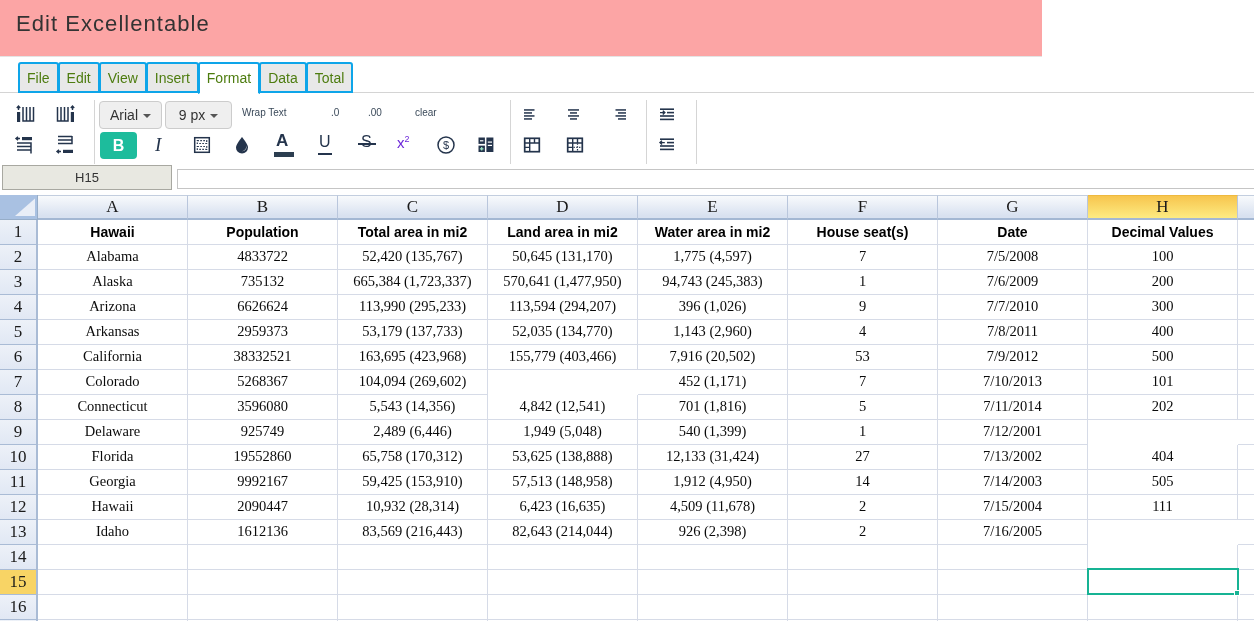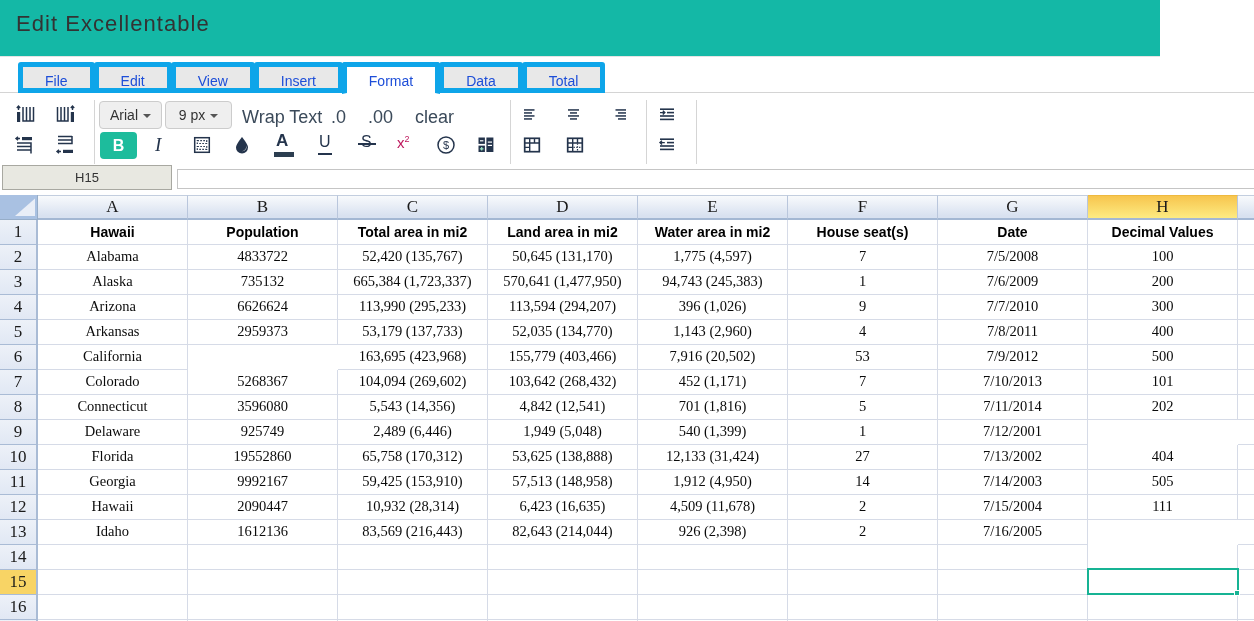--- a/index.html
+++ b/index.html
@@ -1,35 +1,35 @@
 <!DOCTYPE html>
 <html><head>
 <meta charset="utf-8">
 <style>
 * { margin:0; padding:0; box-sizing:border-box; }
 html,body { width:1254px; height:621px; overflow:hidden; background:#fff;
   font-family:"Liberation Sans", sans-serif; }
-#titlebar { position:absolute; left:0; top:0; width:1160px; height:57px;
-  background:#14b8a6; border-bottom:1px solid #e4e4e4; }
+#titlebar { position:absolute; left:0; top:0; width:1042px; height:57px;
+  background:#fca5a5; border-bottom:1px solid #e4e4e4; }
 #titlebar h1 { position:absolute; left:16px; top:11px; font-size:22px;
   font-weight:400; color:#333; letter-spacing:1.05px; }
 
 #tabs { position:absolute; left:0; top:62px; width:1254px; height:31px; }
 #tabs .rule { position:absolute; left:0; bottom:0; width:1254px; height:0;
   border-bottom:1px solid #d4d4d4; }
 #tabs ul { list-style:none; position:absolute; left:18px; top:0; height:31px; }
-#tabs li { float:left; height:31px; line-height:29px; padding:0 22px;
-  font-size:14px; color:#1d4ed8; background:#e8e8e8; border:5px solid #0ea5e9;
+#tabs li { float:left; height:31px; line-height:29px; padding:0 7px;
+  font-size:14px; color:#4d7c0f; background:#e8e8e8; border:2px solid #0ea5e9;
   margin-left:-1px; position:relative; border-radius:3px 3px 0 0; }
 #tabs li.first { margin-left:0; }
 #tabs li.active { background:#fff; border-bottom:1px solid #fff; height:32px; z-index:2; }
 
 #toolbar { position:absolute; left:0; top:0; width:0; height:0; }
 .tbicon { position:absolute; width:22px; height:22px; }
-.tbtext { position:absolute; font-size:18px; color:#3b4a5a; white-space:nowrap; }
+.tbtext { position:absolute; font-size:10px; color:#3b4a5a; white-space:nowrap; }
 .divider { position:absolute; top:100px; height:64px; width:0; border-left:1px solid #d5d5d5; }
 .ddbtn { position:absolute; top:101px; height:28px; background:#efefef; border:1px solid #ccc;
   border-radius:4px; font-size:14px; color:#333; text-align:center; line-height:26px; }
 .caret { display:inline-block; width:0; height:0; border-left:4px solid transparent;
   border-right:4px solid transparent; border-top:4px solid #555; vertical-align:middle;
   margin-left:5px; }
 #boldbtn { position:absolute; left:100px; top:132px; width:37px; height:27px;
   background:#1dbc9c; border-radius:4px; color:#fff; font-weight:bold; font-size:16px;
   text-align:center; line-height:27px; }
 
@@ -174,21 +174,21 @@
 
   <div class="tbtext" style="left:276px;top:131px;font-weight:bold;font-size:17px;color:#24344c">A</div>
   <div style="position:absolute;left:274px;top:152px;width:20px;height:5px;background:#2c3e50"></div>
 
   <div class="tbtext" style="left:319px;top:133px;font-size:16px;color:#24344c">U</div>
   <div style="position:absolute;left:318px;top:153px;width:14px;height:1.5px;background:#24344c"></div>
 
   <div class="tbtext" style="left:361px;top:133px;font-size:16px;color:#24344c">S</div>
   <div style="position:absolute;left:358px;top:143px;width:18px;height:1.5px;background:#24344c"></div>
 
-  <div class="tbtext" style="left:397px;top:134px;font-size:15px;color:#be185d">x<sup style="font-size:9px">2</sup></div>
+  <div class="tbtext" style="left:397px;top:134px;font-size:15px;color:#6d28d9">x<sup style="font-size:9px">2</sup></div>
 
   <svg class="tbicon" style="left:435px;top:134px" viewBox="0 0 22 22">
     <circle cx="11" cy="11" r="8" fill="none" stroke="#24344c" stroke-width="1.5"></circle>
     <text x="11" y="15" text-anchor="middle" font-family="Liberation Sans" font-size="11" fill="#24344c">$</text>
   </svg>
 
   <svg class="tbicon" style="left:475px;top:134px" viewBox="0 0 22 22">
     <rect x="3.5" y="3.5" width="6.4" height="6.4" fill="#24344c"></rect>
     <rect x="3.5" y="11.6" width="6.4" height="6.4" fill="#24344c"></rect>
     <rect x="11.4" y="3.5" width="7" height="14.5" fill="#24344c"></rect>
@@ -295,31 +295,31 @@
     <div class="cell" style="left:38px;top:125px">Arkansas</div>
     <div class="cell" style="left:188px;top:125px">2959373</div>
     <div class="cell" style="left:338px;top:125px">53,179 (137,733)</div>
     <div class="cell" style="left:488px;top:125px">52,035 (134,770)</div>
     <div class="cell" style="left:638px;top:125px">1,143 (2,960)</div>
     <div class="cell" style="left:788px;top:125px">4</div>
     <div class="cell" style="left:938px;top:125px">7/8/2011</div>
     <div class="cell" style="left:1088px;top:125px">400</div>
     <div class="cell" style="left:1238px;top:125px"></div>
     <div class="cell" style="left:38px;top:150px">California</div>
+    <div class="cell" style="left:188px;top:150px">38332521</div>
     <div class="cell" style="left:338px;top:150px">163,695 (423,968)</div>
     <div class="cell" style="left:488px;top:150px">155,779 (403,466)</div>
     <div class="cell" style="left:638px;top:150px">7,916 (20,502)</div>
     <div class="cell" style="left:788px;top:150px">53</div>
     <div class="cell" style="left:938px;top:150px">7/9/2012</div>
     <div class="cell" style="left:1088px;top:150px">500</div>
     <div class="cell" style="left:1238px;top:150px"></div>
     <div class="cell" style="left:38px;top:175px">Colorado</div>
     <div class="cell" style="left:188px;top:175px">5268367</div>
     <div class="cell" style="left:338px;top:175px">104,094 (269,602)</div>
-    <div class="cell" style="left:488px;top:175px">103,642 (268,432)</div>
     <div class="cell" style="left:638px;top:175px">452 (1,171)</div>
     <div class="cell" style="left:788px;top:175px">7</div>
     <div class="cell" style="left:938px;top:175px">7/10/2013</div>
     <div class="cell" style="left:1088px;top:175px">101</div>
     <div class="cell" style="left:1238px;top:175px"></div>
     <div class="cell" style="left:38px;top:200px">Connecticut</div>
     <div class="cell" style="left:188px;top:200px">3596080</div>
     <div class="cell" style="left:338px;top:200px">5,543 (14,356)</div>
     <div class="cell" style="left:488px;top:200px">4,842 (12,541)</div>
     <div class="cell" style="left:638px;top:200px">701 (1,816)</div>

